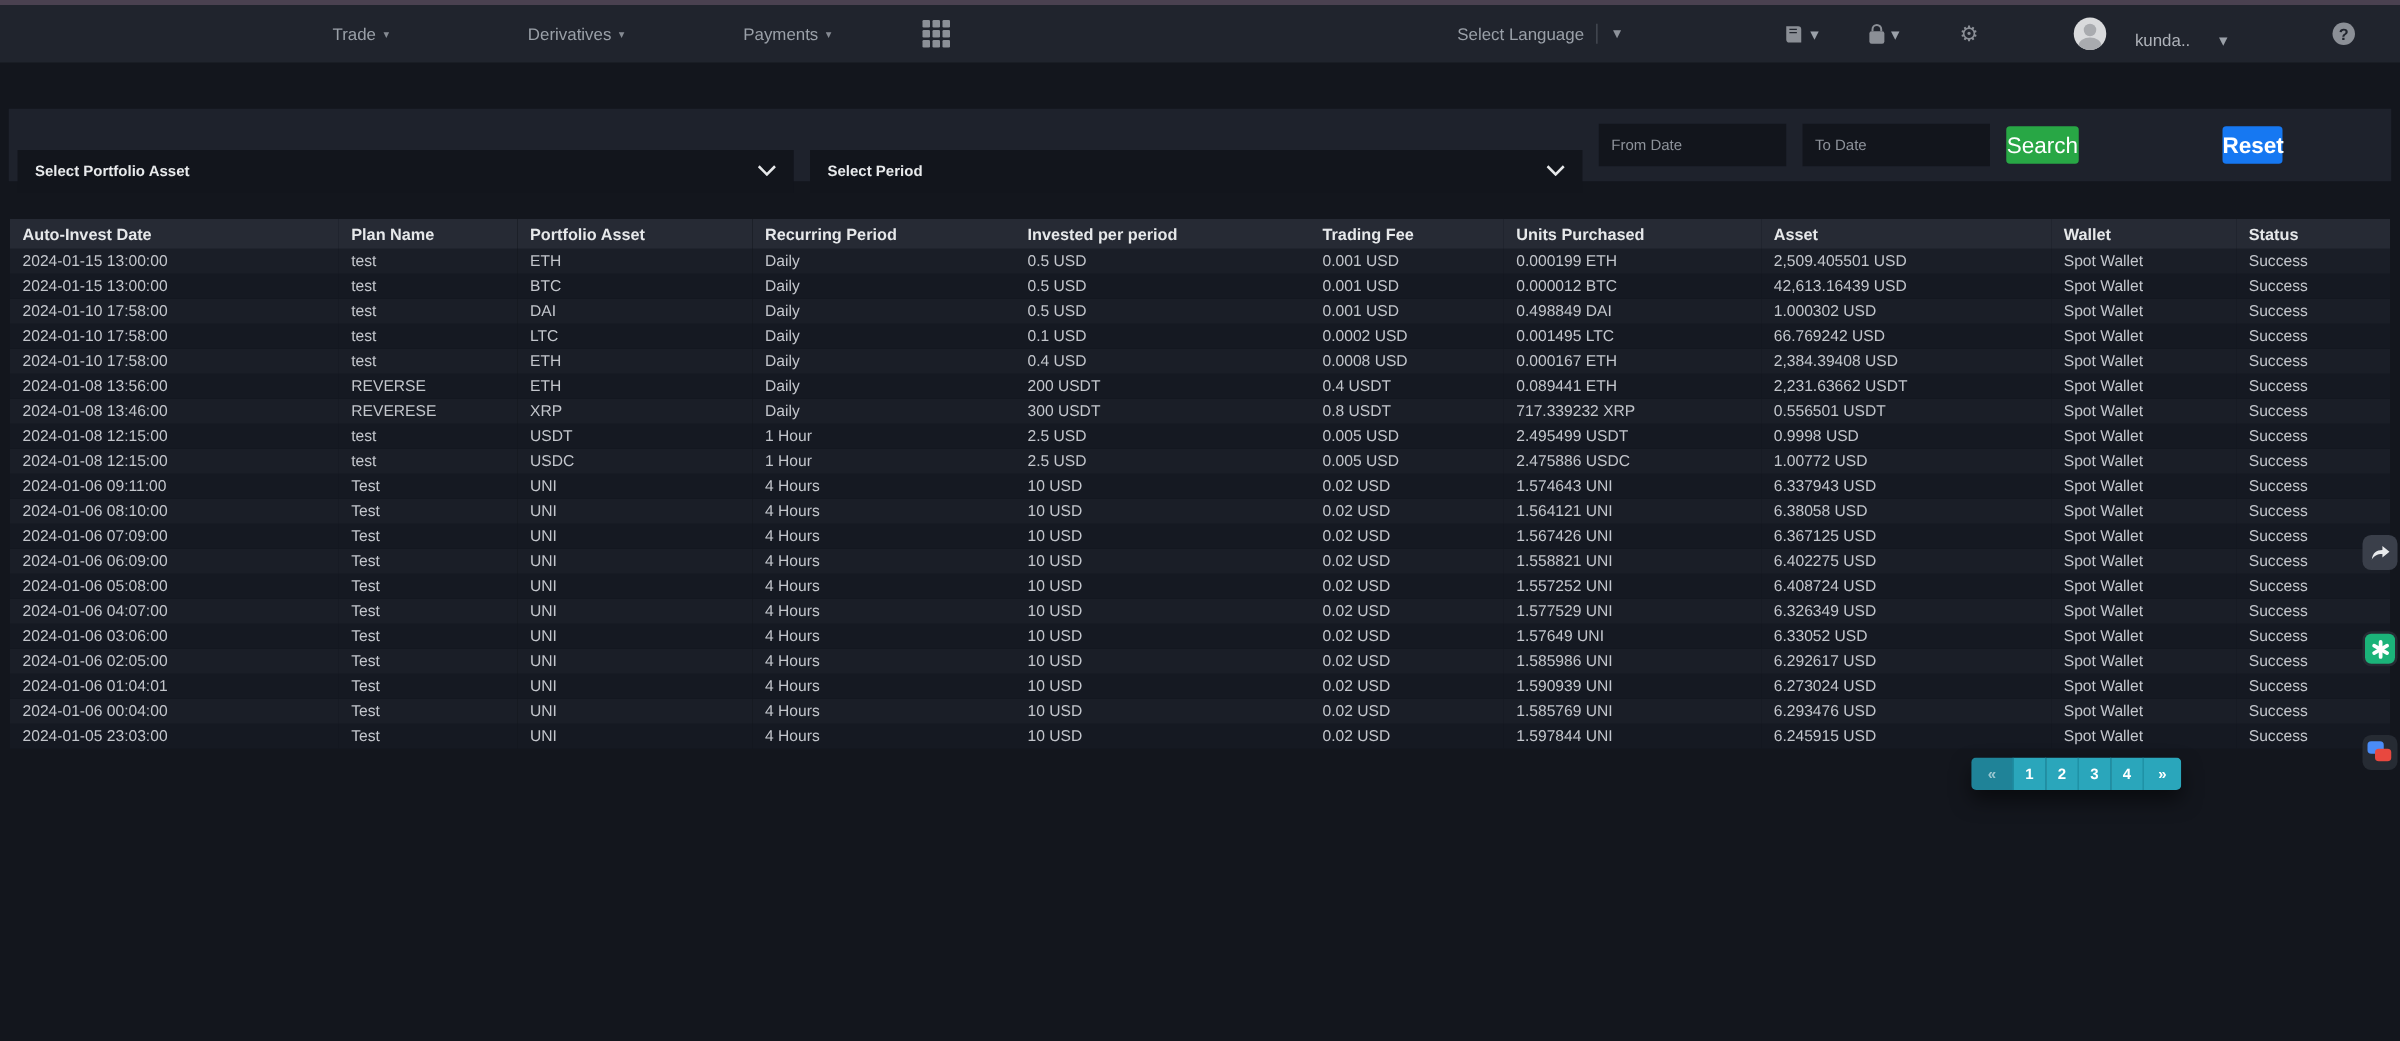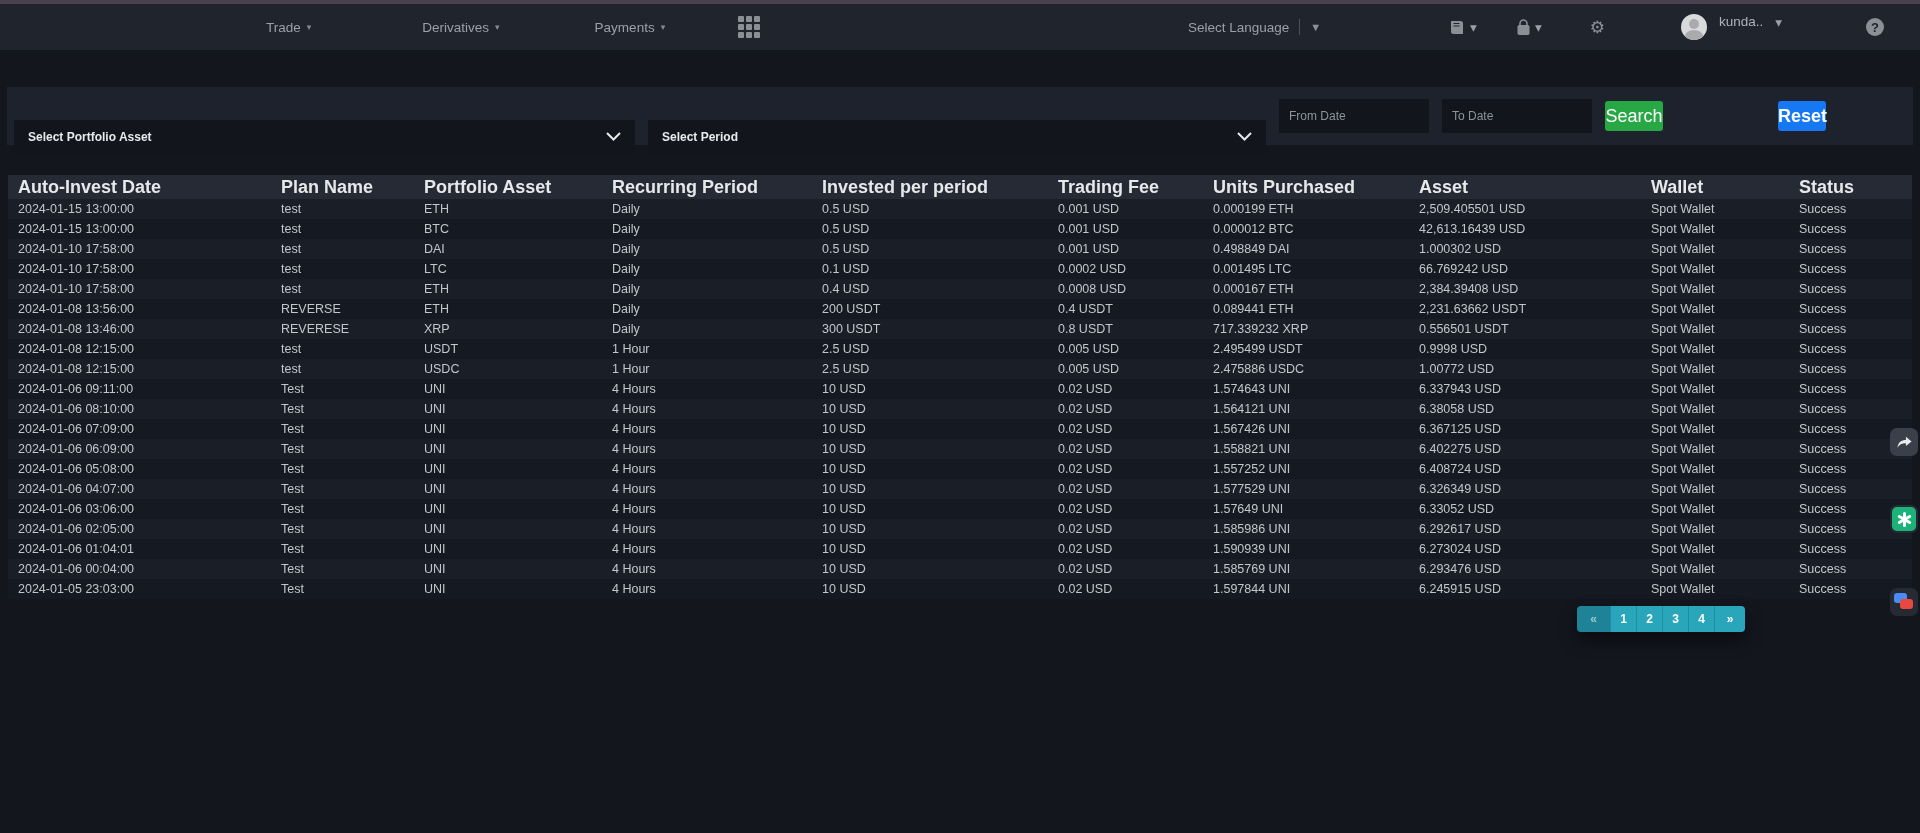--- a/index.html
+++ b/index.html
@@ -28,21 +28,21 @@
   .apps-grid i { background:#8b8f96; border-radius:1px; }
 
   .nav-right { margin-left:auto; display:flex; align-items:center; margin-right:36px; }
   .lang-block { display:flex; align-items:center; gap:10px; cursor:pointer; }
   .lang-sep { width:1px; height:16px; background:#4a4f58; }
   .lang-caret { font-size:11px; color:#8d929a; }
   .icon-drop { display:flex; align-items:center; gap:4px; cursor:pointer; }
   .i-book { margin-left:128px; }
   .i-bag  { margin-left:39px; }
   .gear { margin-left:48px; font-size:17px; color:#8b8f96; cursor:pointer; line-height:1; }
-  .user-block { margin-left:76px; display:flex; align-items:flex-start; gap:12px; cursor:pointer; }
+  .user-block { margin-left:76px; display:flex; align-items:flex-end; gap:23px; cursor:pointer; }
   .avatar { width:26px; height:26px; border-radius:50%; background:#d9dadc; position:relative; overflow:hidden; }
   .avatar::before { content:""; position:absolute; top:5px; left:8px; width:10px; height:10px; border-radius:50%; background:#a9abaf; }
   .avatar::after  { content:""; position:absolute; top:16px; left:4px; width:18px; height:12px; border-radius:50% 50% 0 0; background:#a9abaf; }
   .username { color:#aeb2b9; }
   .help { margin-left:84px; width:18px; height:18px; border-radius:50%; background:#8b8f96; color:#20242d; font-size:13px; font-weight:bold; display:flex; align-items:center; justify-content:center; cursor:pointer; }
 
   
   .filter-panel {
     margin:37px 7px 0; height:58px; background:#1e222c;
     display:flex; align-items:center; padding:0 7px; gap:13px;
@@ -61,21 +61,21 @@
   .date-input::placeholder { color:#8e939b; }
   .btn { border:none; height:30px; border-radius:3px; color:#ffffff; font-size:18px;
          font-family:"Liberation Sans", sans-serif; cursor:pointer; }
   .btn-search { background:#28a745; width:58px; }
   .btn-reset  { background:#1678f2; width:48px; margin-left:102px;font-weight:bold; }
 
   
   .table-wrap { margin:30px 8px 0; }
   table { width:100%; border-collapse:collapse; table-layout:fixed; }
   thead th {
-    background:#262a34; color:#e6e8ea; font-size:18px; font-weight:bold;
+    background:#262a34; color:#e6e8ea; font-size:13px; font-weight:bold;
     text-align:left; height:24px; padding:0 0 0 10px; white-space:nowrap; overflow:hidden;
   }
   tbody td {
     font-size:12.5px; color:#c3c6cc; height:20px; padding:0 0 0 10px;
     white-space:nowrap; overflow:hidden;
   }
   tbody tr:nth-child(odd)  { background:#1a1e27; }
   tbody tr:nth-child(even) { background:#151922; }
 
   

